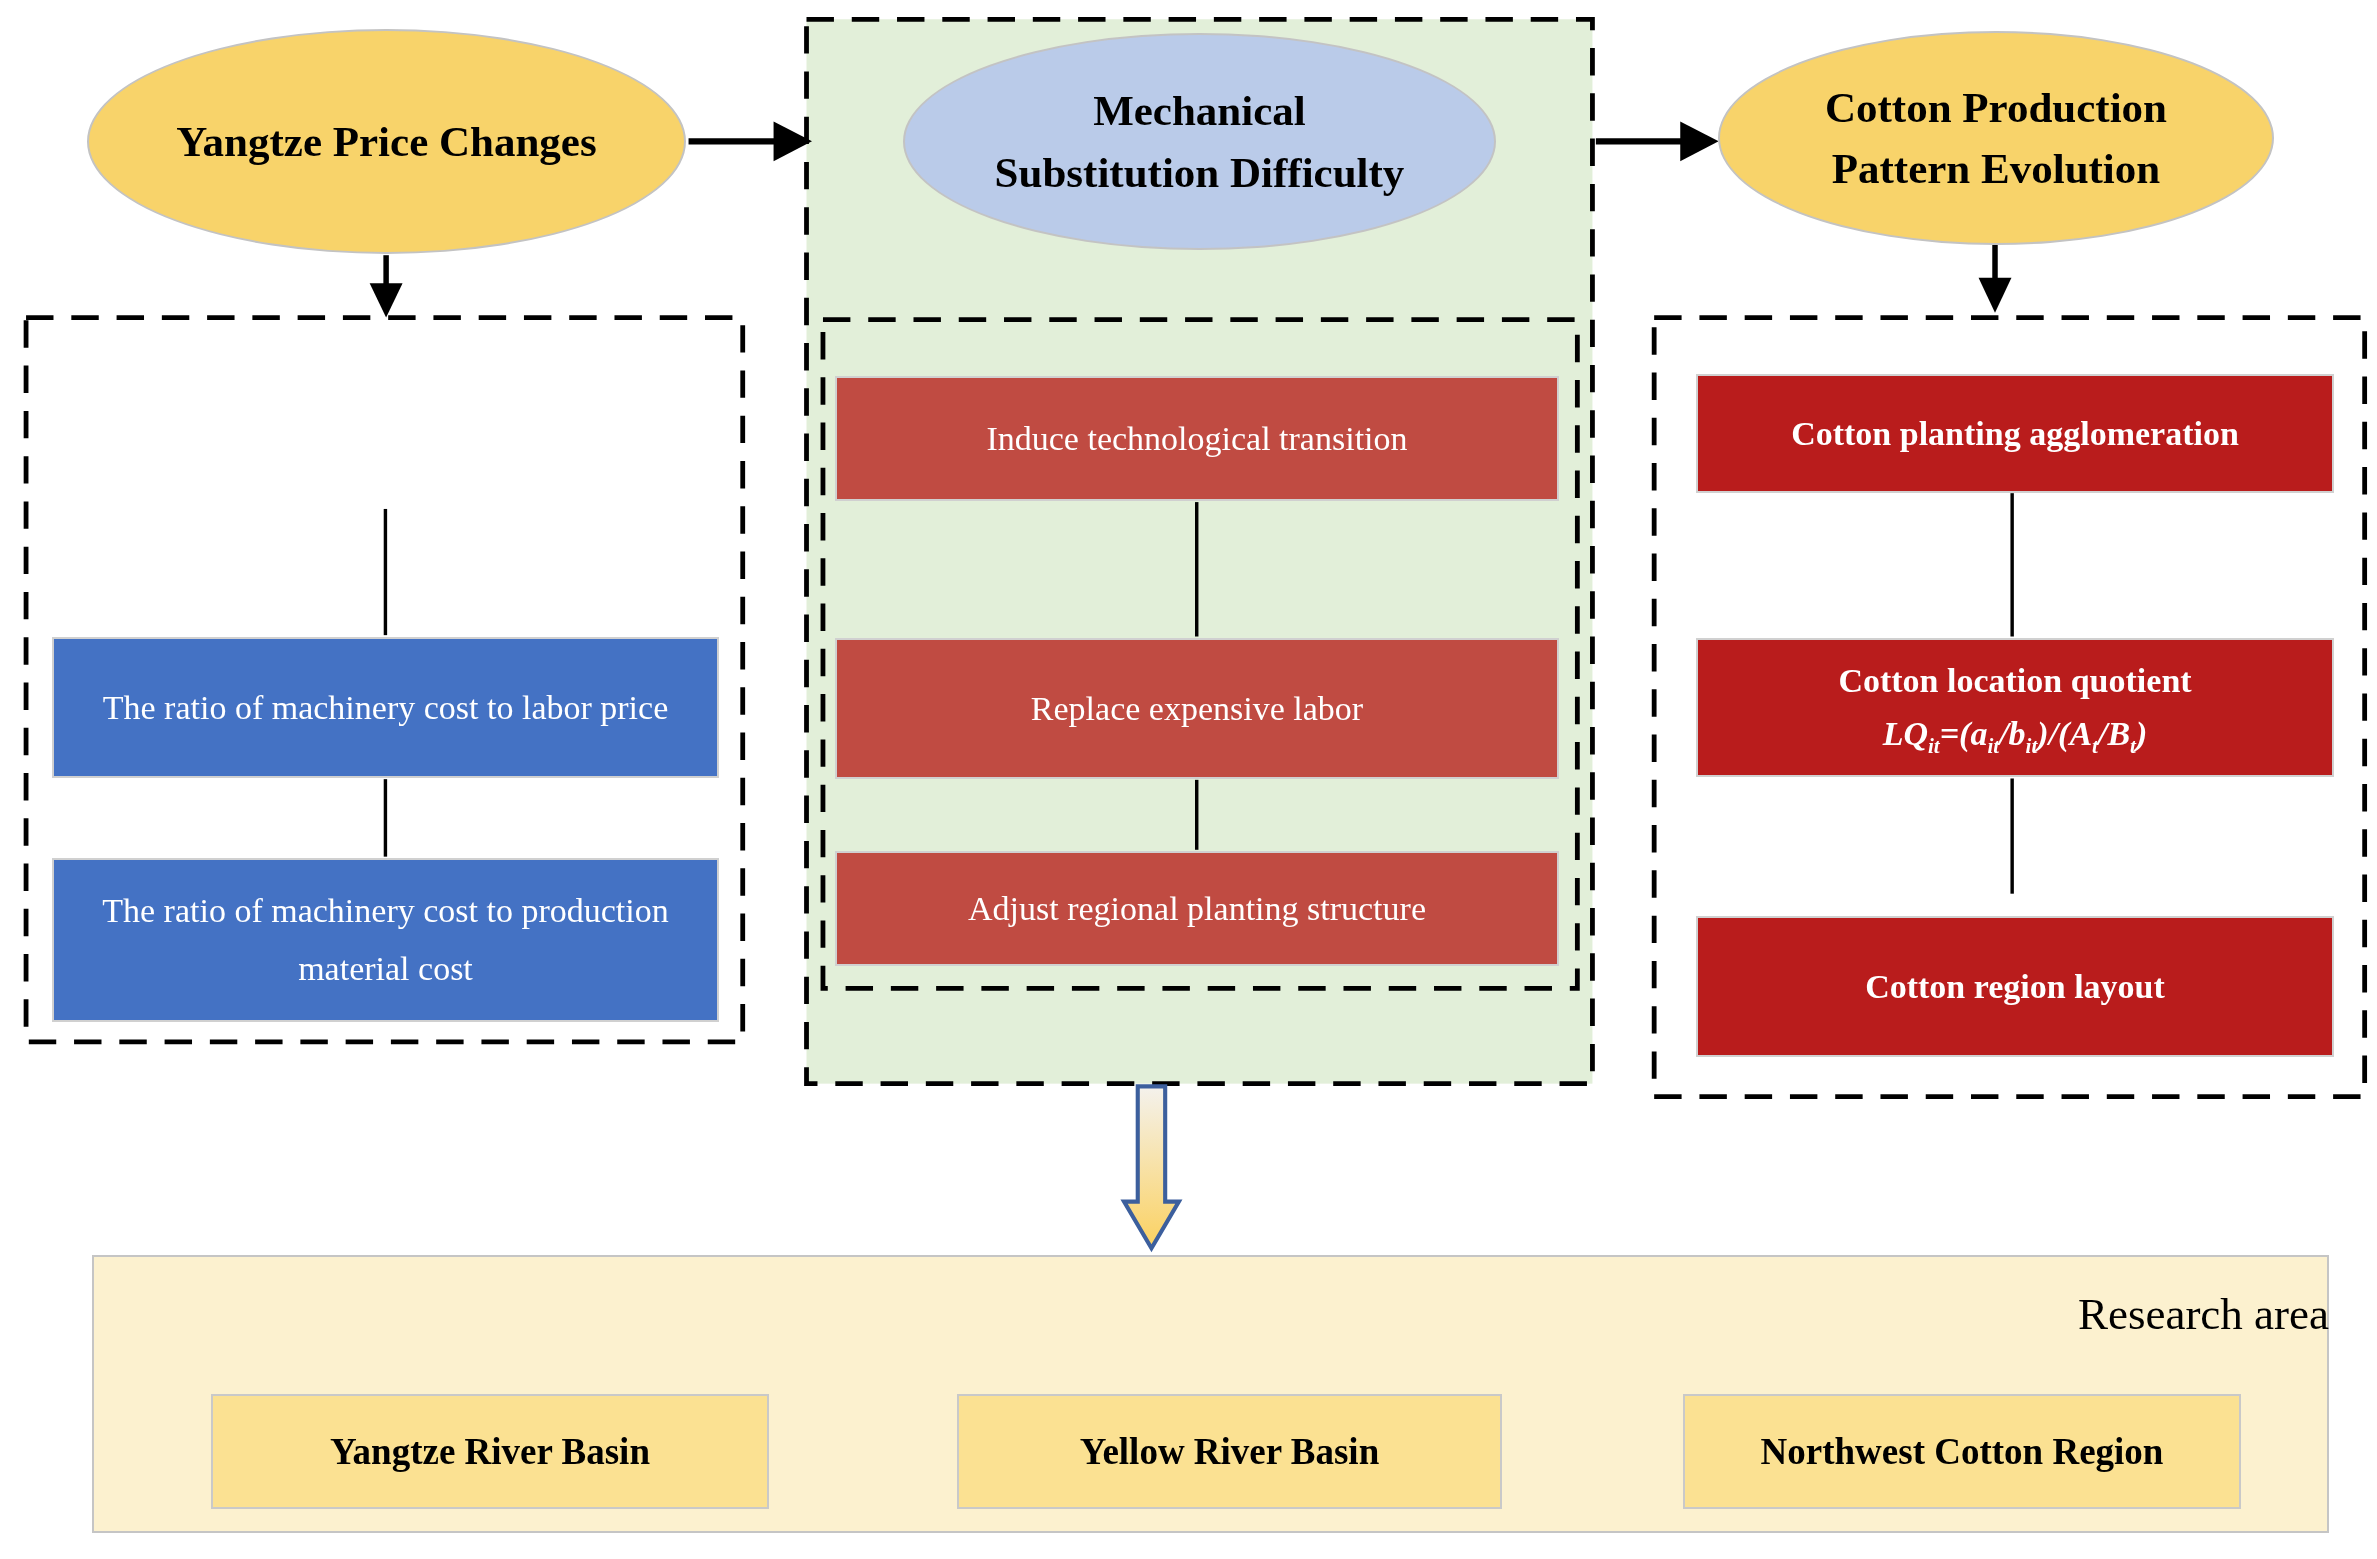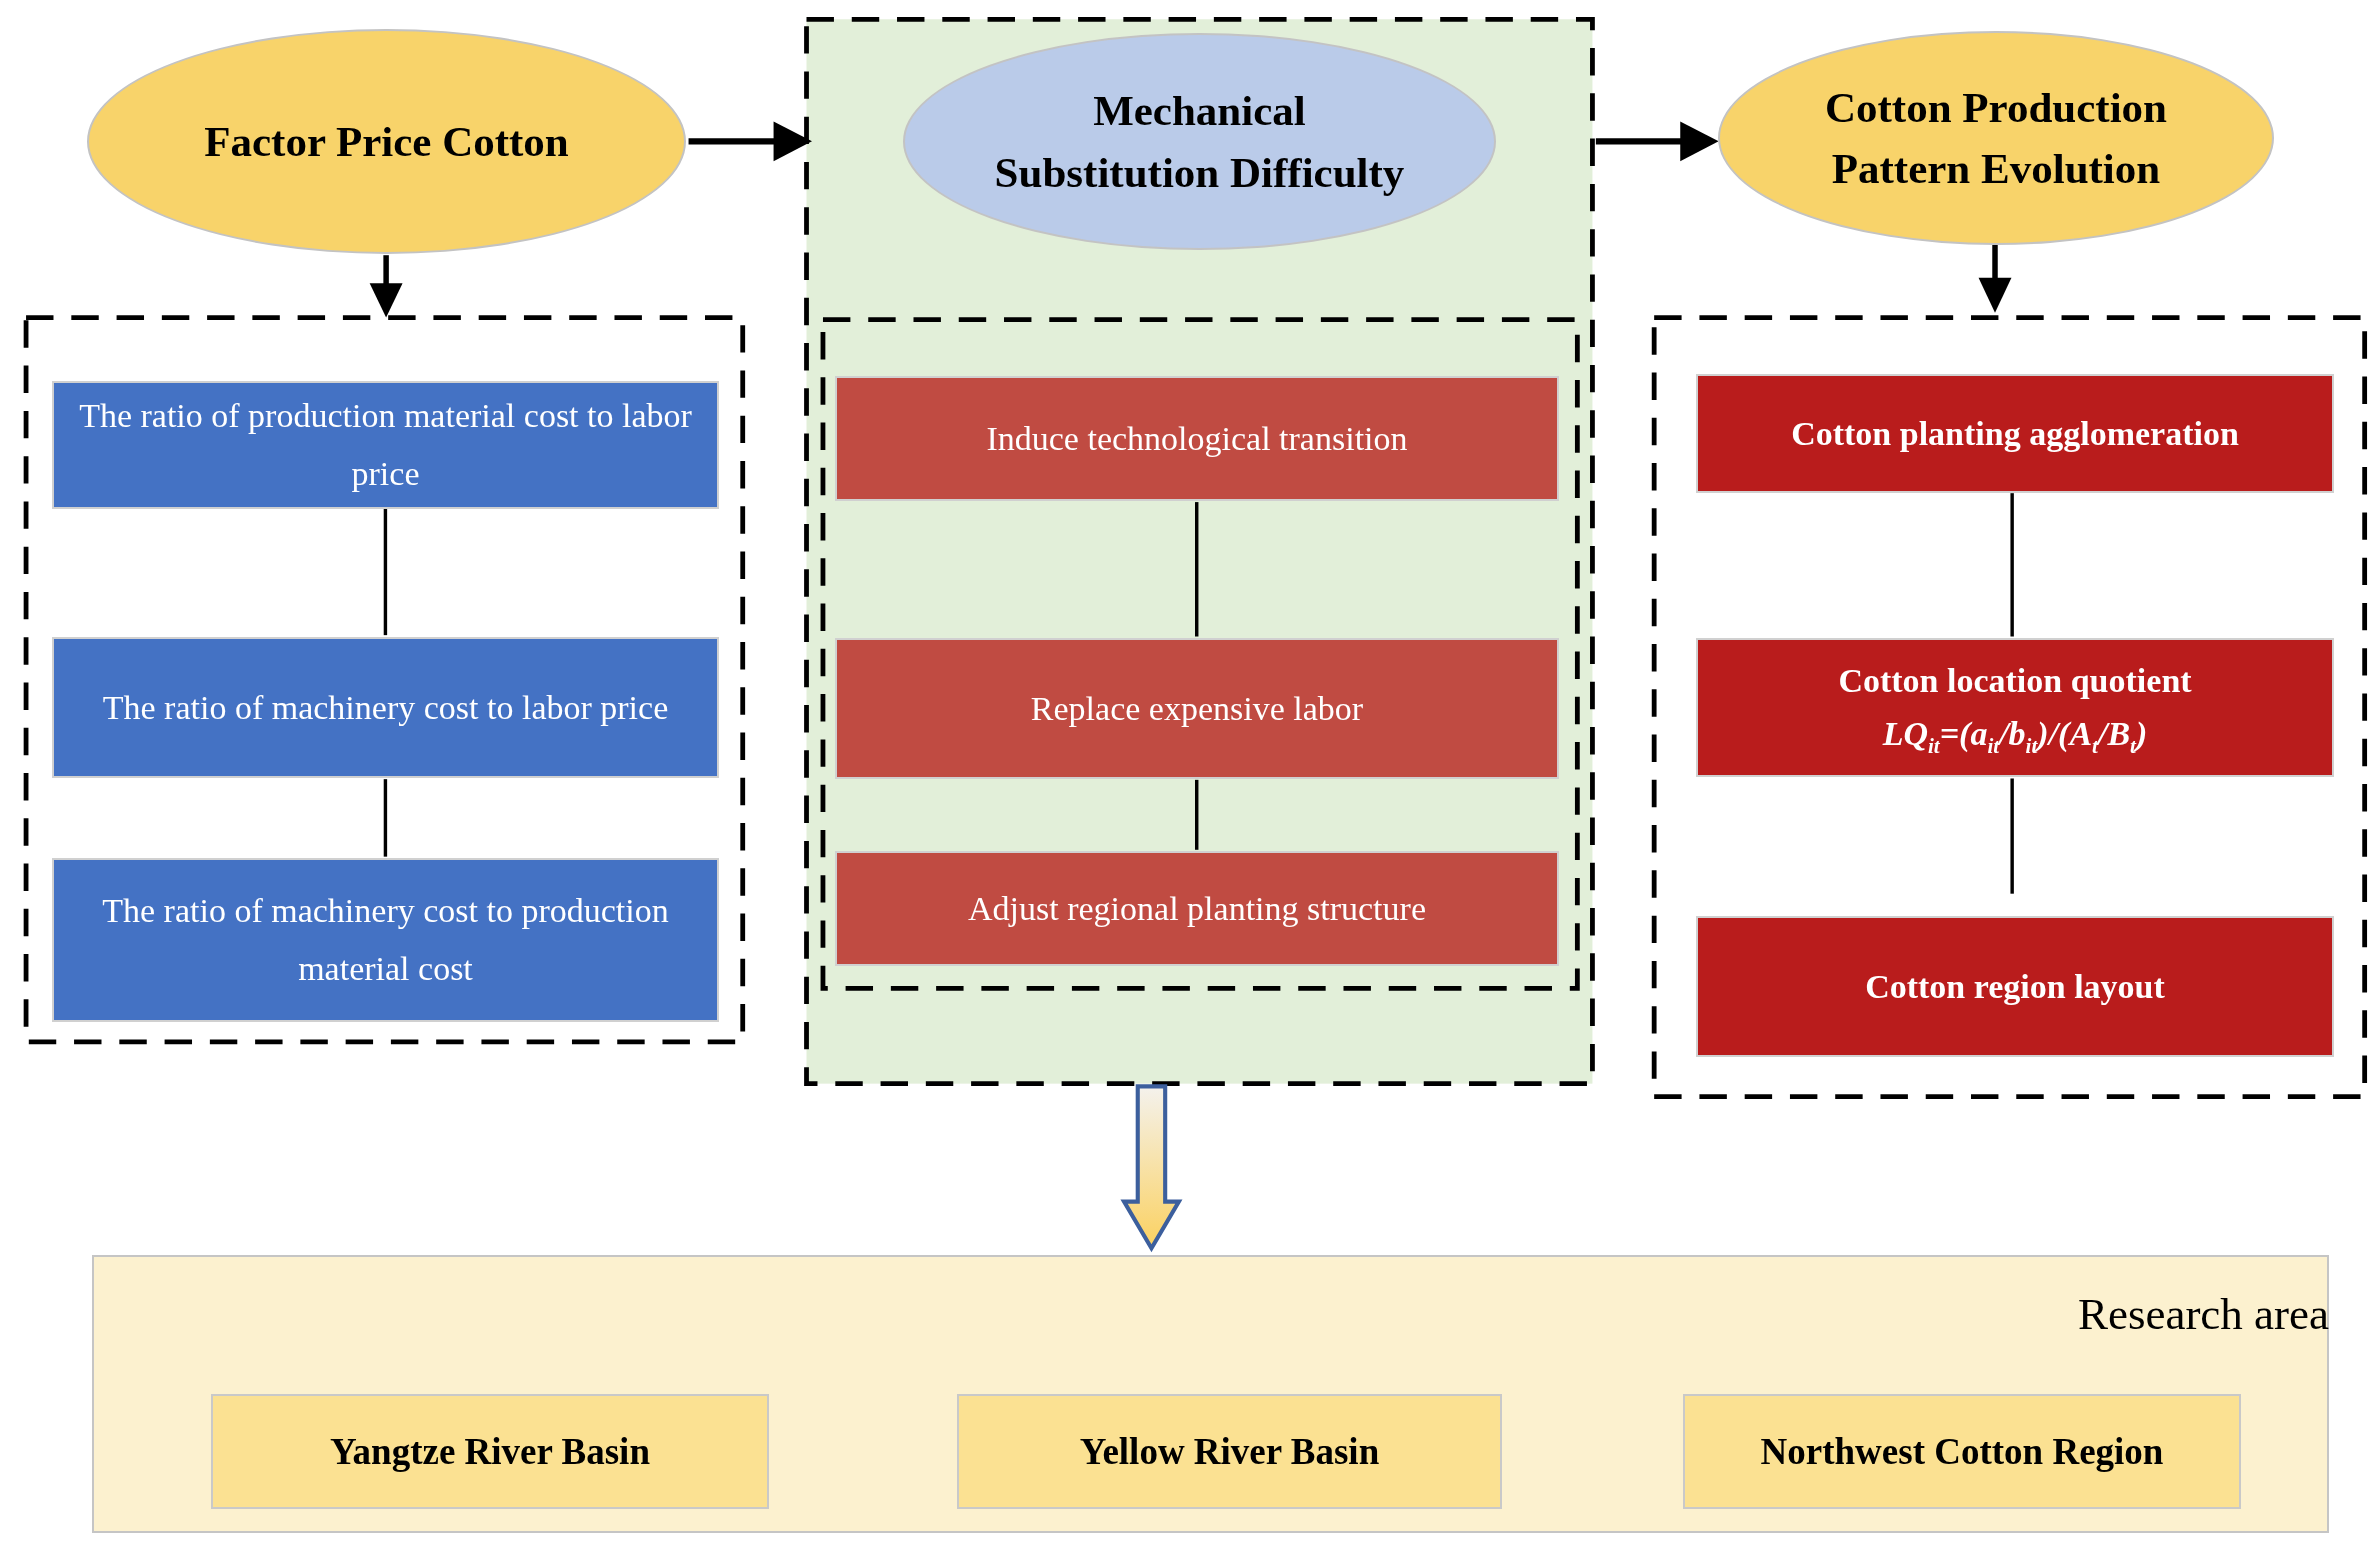--- a/index.html
+++ b/index.html
@@ -123,36 +123,33 @@
       <line x1="1745" y1="732" x2="1745" y2="928"></line>
       <line x1="1745" y1="1137" x2="1745" y2="1239"></line>
       <line x1="2934" y1="719" x2="2934" y2="928"></line>
       <line x1="2934" y1="1135" x2="2934" y2="1303"></line>
     </g>
 
     <polygon points="1659,1584 1699,1584 1699,1752 1719,1752 1679,1820 1639,1752 1659,1752" fill="url(#arrowGrad)" stroke="#3C5F9D" stroke-width="6"></polygon>
   </svg>
 
   <div class="ellipse el-yellow" style="left:87px; top:29px; width:599px; height:225px;">
-    <span>Factor Price Cotton</span>
+    <span>Yangtze Price Changes</span>
   </div>
 
   <div class="ellipse el-blue" style="left:903px; top:33px; width:593px; height:217px;">
     <span style="display:block;">Mechanical</span>
     <span style="display:block;">Substitution Difficulty</span>
   </div>
 
   <div class="ellipse el-yellow" style="left:1718px; top:31px; width:556px; height:214px;">
     <span style="display:block;">Cotton Production</span>
     <span style="display:block;font-family:Liberation Serif, serif;">Pattern Evolution</span>
   </div>
 
-  <div class="box blue" style="left:52px; top:381px; width:667px; height:128px;">
-    <span>The ratio of production material cost to labor price</span>
-  </div>
   <div class="box blue" style="left:52px; top:637px; width:667px; height:141px;">
     <span>The ratio of machinery cost to labor price</span>
   </div>
   <div class="box blue" style="left:52px; top:858px; width:667px; height:164px;">
     <span>The ratio of machinery cost to production material cost</span>
   </div>
 
   <div class="box red" style="left:835px; top:376px; width:724px; height:125px;">
     <span>Induce technological transition</span>
   </div>

